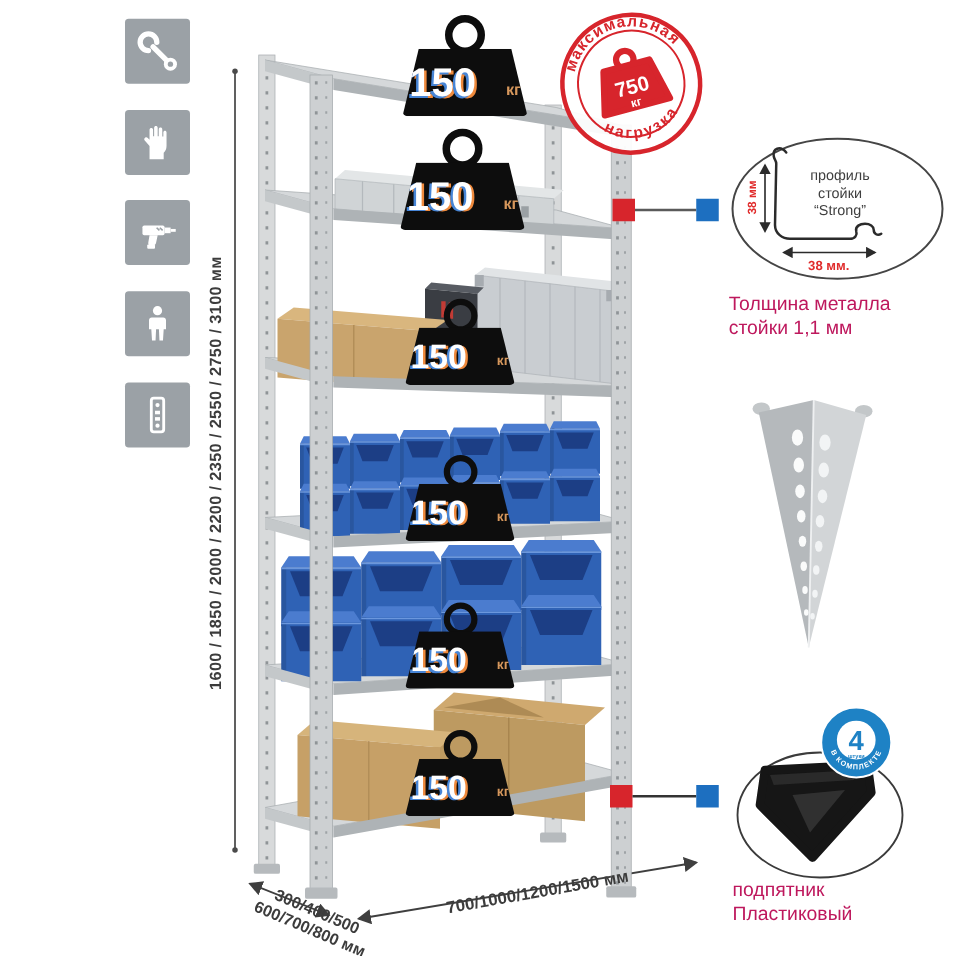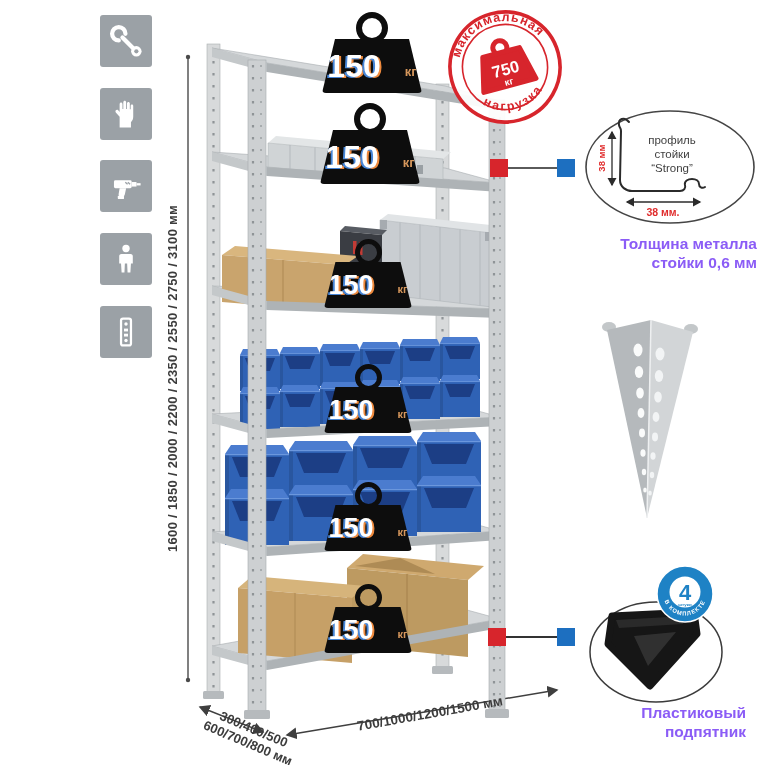--- a/index.html
+++ b/index.html
@@ -32,21 +32,21 @@
   .weight-badge.sm .wb-num{font-size:27px;}
   .weight-badge.sm .wb-unit{font-size:11px;margin-top:8px;}
 
   
   .sq{position:absolute;width:18px;height:18px;}
   .sq.red{background:#d7252c;}
   .sq.blue{background:#1d6fc0;}
   .conn-line{position:absolute;height:2px;background:#5a5a5a;}
 
   
-  .feature-caption{position:absolute;text-align:right;color:#8b5cf6;font-weight:bold;
+  .feature-caption{position:absolute;text-align:left;color:#be185d;font-weight:normal;
                    font-size:15.5px;line-height:1.25;}
 
   
   .depth-label{position:absolute;left:163px;top:722px;width:175px;text-align:center;
                transform:rotate(23deg);font-size:13px;font-weight:bold;color:#3c3c3c;
                line-height:1.15;white-space:nowrap;}
   .width-label{position:absolute;left:270px;top:706px;width:320px;text-align:center;
                transform:rotate(-10deg);font-size:13.5px;font-weight:bold;color:#3c3c3c;
                white-space:nowrap;}
 </style>
@@ -327,21 +327,21 @@
     <line x1="29" y1="26" x2="29" y2="79" stroke="#2b2b2b" stroke-width="1.3" marker-start="url(#arrP)" marker-end="url(#arrP)"></line>
     <text transform="rotate(-90 21.5 52)" x="21.5" y="52" text-anchor="middle" font-size="9.5" font-weight="bold" fill="#e02c2c">38 мм</text>
     <line x1="44" y1="96" x2="117" y2="96" stroke="#2b2b2b" stroke-width="1.3" marker-start="url(#arrP)" marker-end="url(#arrP)"></line>
     <text x="80" y="110" text-anchor="middle" font-size="10.5" font-weight="bold" fill="#e02c2c">38 мм.</text>
     <text x="89" y="38" text-anchor="middle" font-size="11.5" fill="#3f3f3f">профиль</text>
     <text x="89" y="52" text-anchor="middle" font-size="11.5" fill="#3f3f3f">стойки</text>
     <text x="89" y="66" text-anchor="middle" font-size="11.5" fill="#3f3f3f">“Strong”</text>
   </svg>
   <div class="feature-caption" style="left:583px;top:234px;width:174px">
     <div>Толщина металла</div>
-    <div>стойки 0,6 мм</div>
+    <div>стойки 1,1 мм</div>
   </div>
 
   <svg class="abs" style="left:597px;top:300px" width="146" height="230" viewBox="0 0 146 230">
     <ellipse cx="12" cy="27" rx="7" ry="5" fill="#c3c7c9"></ellipse>
     <ellipse cx="94" cy="29" rx="7" ry="5" fill="#c3c7c9"></ellipse>
     <polygon points="10,30 54,20 50,218" fill="#b5b9bc"></polygon>
     <polygon points="54,20 96,32 50,218" fill="#d2d5d7"></polygon>
     <line x1="54" y1="20" x2="50" y2="218" stroke="#eef0f1" stroke-width="1.5"></line>
     <g fill="#fafbfb">
       <ellipse cx="41" cy="50" rx="4.5" ry="6.5"></ellipse>
@@ -381,22 +381,22 @@
       <circle cx="99" cy="32" r="15.5" fill="#fff"></circle>
       <text x="99" y="40" text-anchor="middle" font-size="22" font-weight="bold" fill="#1e82c5">4</text>
       <text x="99" y="46" text-anchor="middle" font-size="4.4" font-weight="bold" fill="#1e82c5">штуки</text>
       <path id="badgeArc" d="M 77.5,34 A 21.5,21.5 0 0 0 120.5,34" fill="none"></path>
       <text font-size="5.8" font-weight="bold" fill="#fff" letter-spacing="1" style="text-transform:uppercase">
         <textPath href="#badgeArc" startOffset="50%" text-anchor="middle">в комплекте</textPath>
       </text>
     </g>
   </svg>
   <div class="feature-caption" style="left:586px;top:703px;width:160px">
+    <div>подпятник</div>
     <div>Пластиковый</div>
-    <div>подпятник</div>
   </div>
 
   <div class="depth-label">
     <div>300/400/500</div>
     <div>600/700/800 мм</div>
   </div>
   <div class="width-label">700/1000/1200/1500 мм</div>
 
 </div>
 

